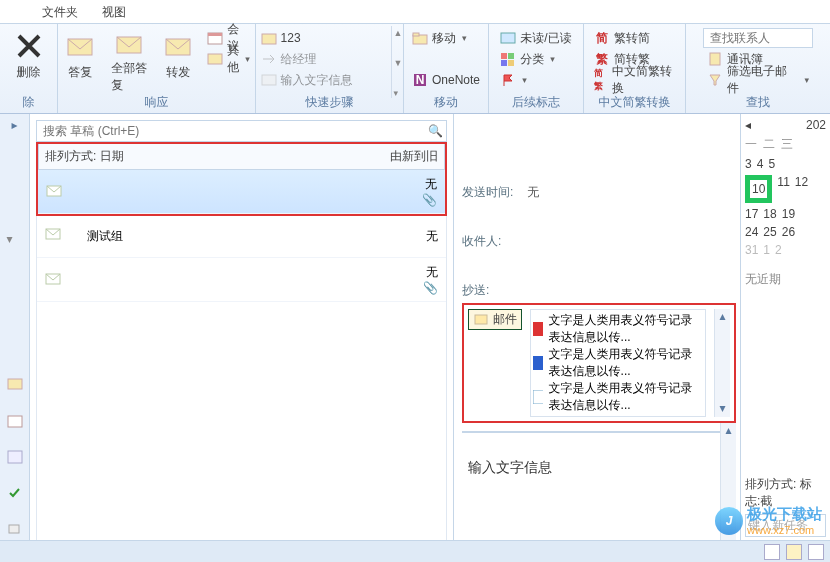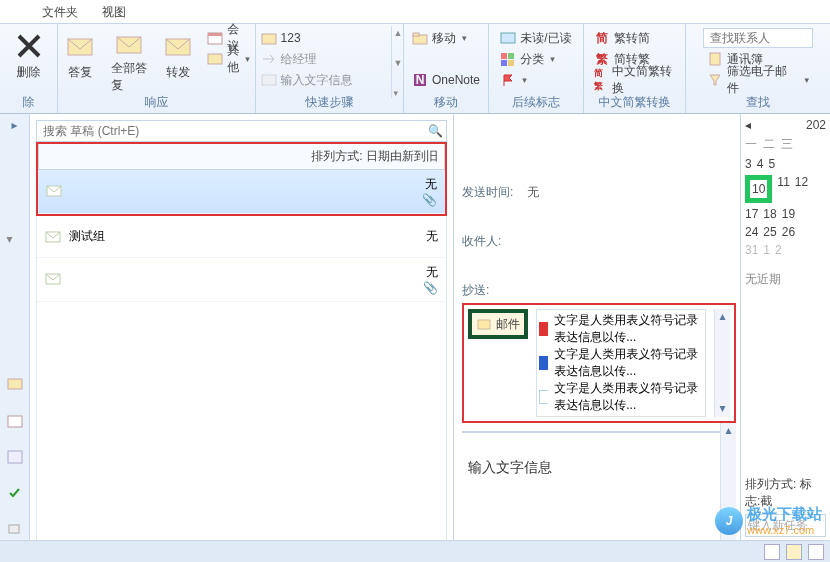--- a/index.html
+++ b/index.html
@@ -16,26 +16,26 @@
 .smallbtn{display:flex;align-items:center;gap:4px;padding:2px 4px;height:20px;cursor:pointer;color:#444}
 .smallbtn .ic{width:16px;height:16px;display:flex;align-items:center;justify-content:center}
 .vcol{display:flex;flex-direction:column;gap:1px;padding-top:2px}
 .search-row{display:flex;align-items:center;border:1px solid #c5d6e8;background:#fff;height:22px}
 .search-row input{flex:1;border:0;outline:0;padding:0 6px;background:transparent}
 .search-ic{width:20px;text-align:center;color:#5a7aa0}
 .content{display:flex;height:calc(562px - 114px);position:relative}
 .leftbar{width:30px;background:#e8f0fa;border-right:1px solid #c5d6e8;display:flex;flex-direction:column;align-items:center;padding-top:4px;gap:20px}
 .leftbar .ic{width:16px;height:16px}
 .midlist{width:424px;border-right:1px solid #c5d6e8;display:flex;flex-direction:column;padding:6px}
-.hdr{display:flex;justify-content:flex-end;padding:4px 6px;border:1px solid #c5d6e8;border-top:0;background:#f7fafe;color:#444}
+.hdr{display:flex;justify-content:space-between;padding:4px 6px;border:1px solid #c5d6e8;border-top:0;background:#f7fafe;color:#444}
 .redbox{border:2px solid #d33}
 .list{flex:1;overflow:auto;border:1px solid #e0e8f2;border-top:0}
 .item{display:flex;align-items:center;justify-content:space-between;padding:6px 8px;border-bottom:1px solid #f0f4fa}
 .item.selected{background:linear-gradient(#dceeff,#cde4ff)}
-.item .icline{display:flex;align-items:flex-end;gap:6px}
+.item .icline{display:flex;align-items:flex-start;gap:24px}
 .preview{flex:1;display:flex;flex-direction:column;position:relative;padding:8px 4px 0 8px}
 .field{display:flex;gap:14px;margin:16px 0;color:#555}
 .field .lab{color:#58707f}
 .attachbox{border:2px solid #d33;padding:4px;margin-top:4px;display:flex;gap:8px;position:relative}
 .attlist{flex:1;display:flex;flex-direction:column;gap:0}
 .attline{display:flex;align-items:center;gap:6px}
 .msgbody{flex:1;border-top:2px solid #c5d6e8;margin-top:8px;padding:26px 6px;color:#333;font-size:14px;position:relative}
 .sb{width:16px;background:#f0f4fa;border-left:1px solid #d8e2ee;display:flex;flex-direction:column;justify-content:space-between;align-items:center}
 .sbb{height:16px;color:#5a7aa0}
 .rightpane{width:90px;border-left:1px solid #c5d6e8;padding:4px;display:flex;flex-direction:column;gap:4px;background:#fff;position:relative}
@@ -371,21 +371,21 @@
         <span class="lab">发送时间:</span>
         <span>无</span>
       </div>
     <div class="field">
         <span class="lab">收件人:</span>
       </div>
     <div class="field" style="margin-bottom:0">
         <span class="lab">抄送:</span>
       </div>
     <div class="attachbox">
-      <div class="smallbtn" style="background:#fdf7e0;border:4px solid #14532d;height:30px">
+      <div class="smallbtn" style="background:#fdf7e0;border:1px solid #14532d;height:21px">
           <div class="ic">
             <svg width="14" height="11">
               <rect x="1" y="1" width="12" height="9" fill="#ffe9a8" stroke="#cb9"></rect>
             </svg>
           </div>
           <span>邮件</span>
         </div>
       <div class="attlist" style="border:1px solid #d8e2ee;padding:2px">
         <div class="attline">
             <svg width="14" height="14">

